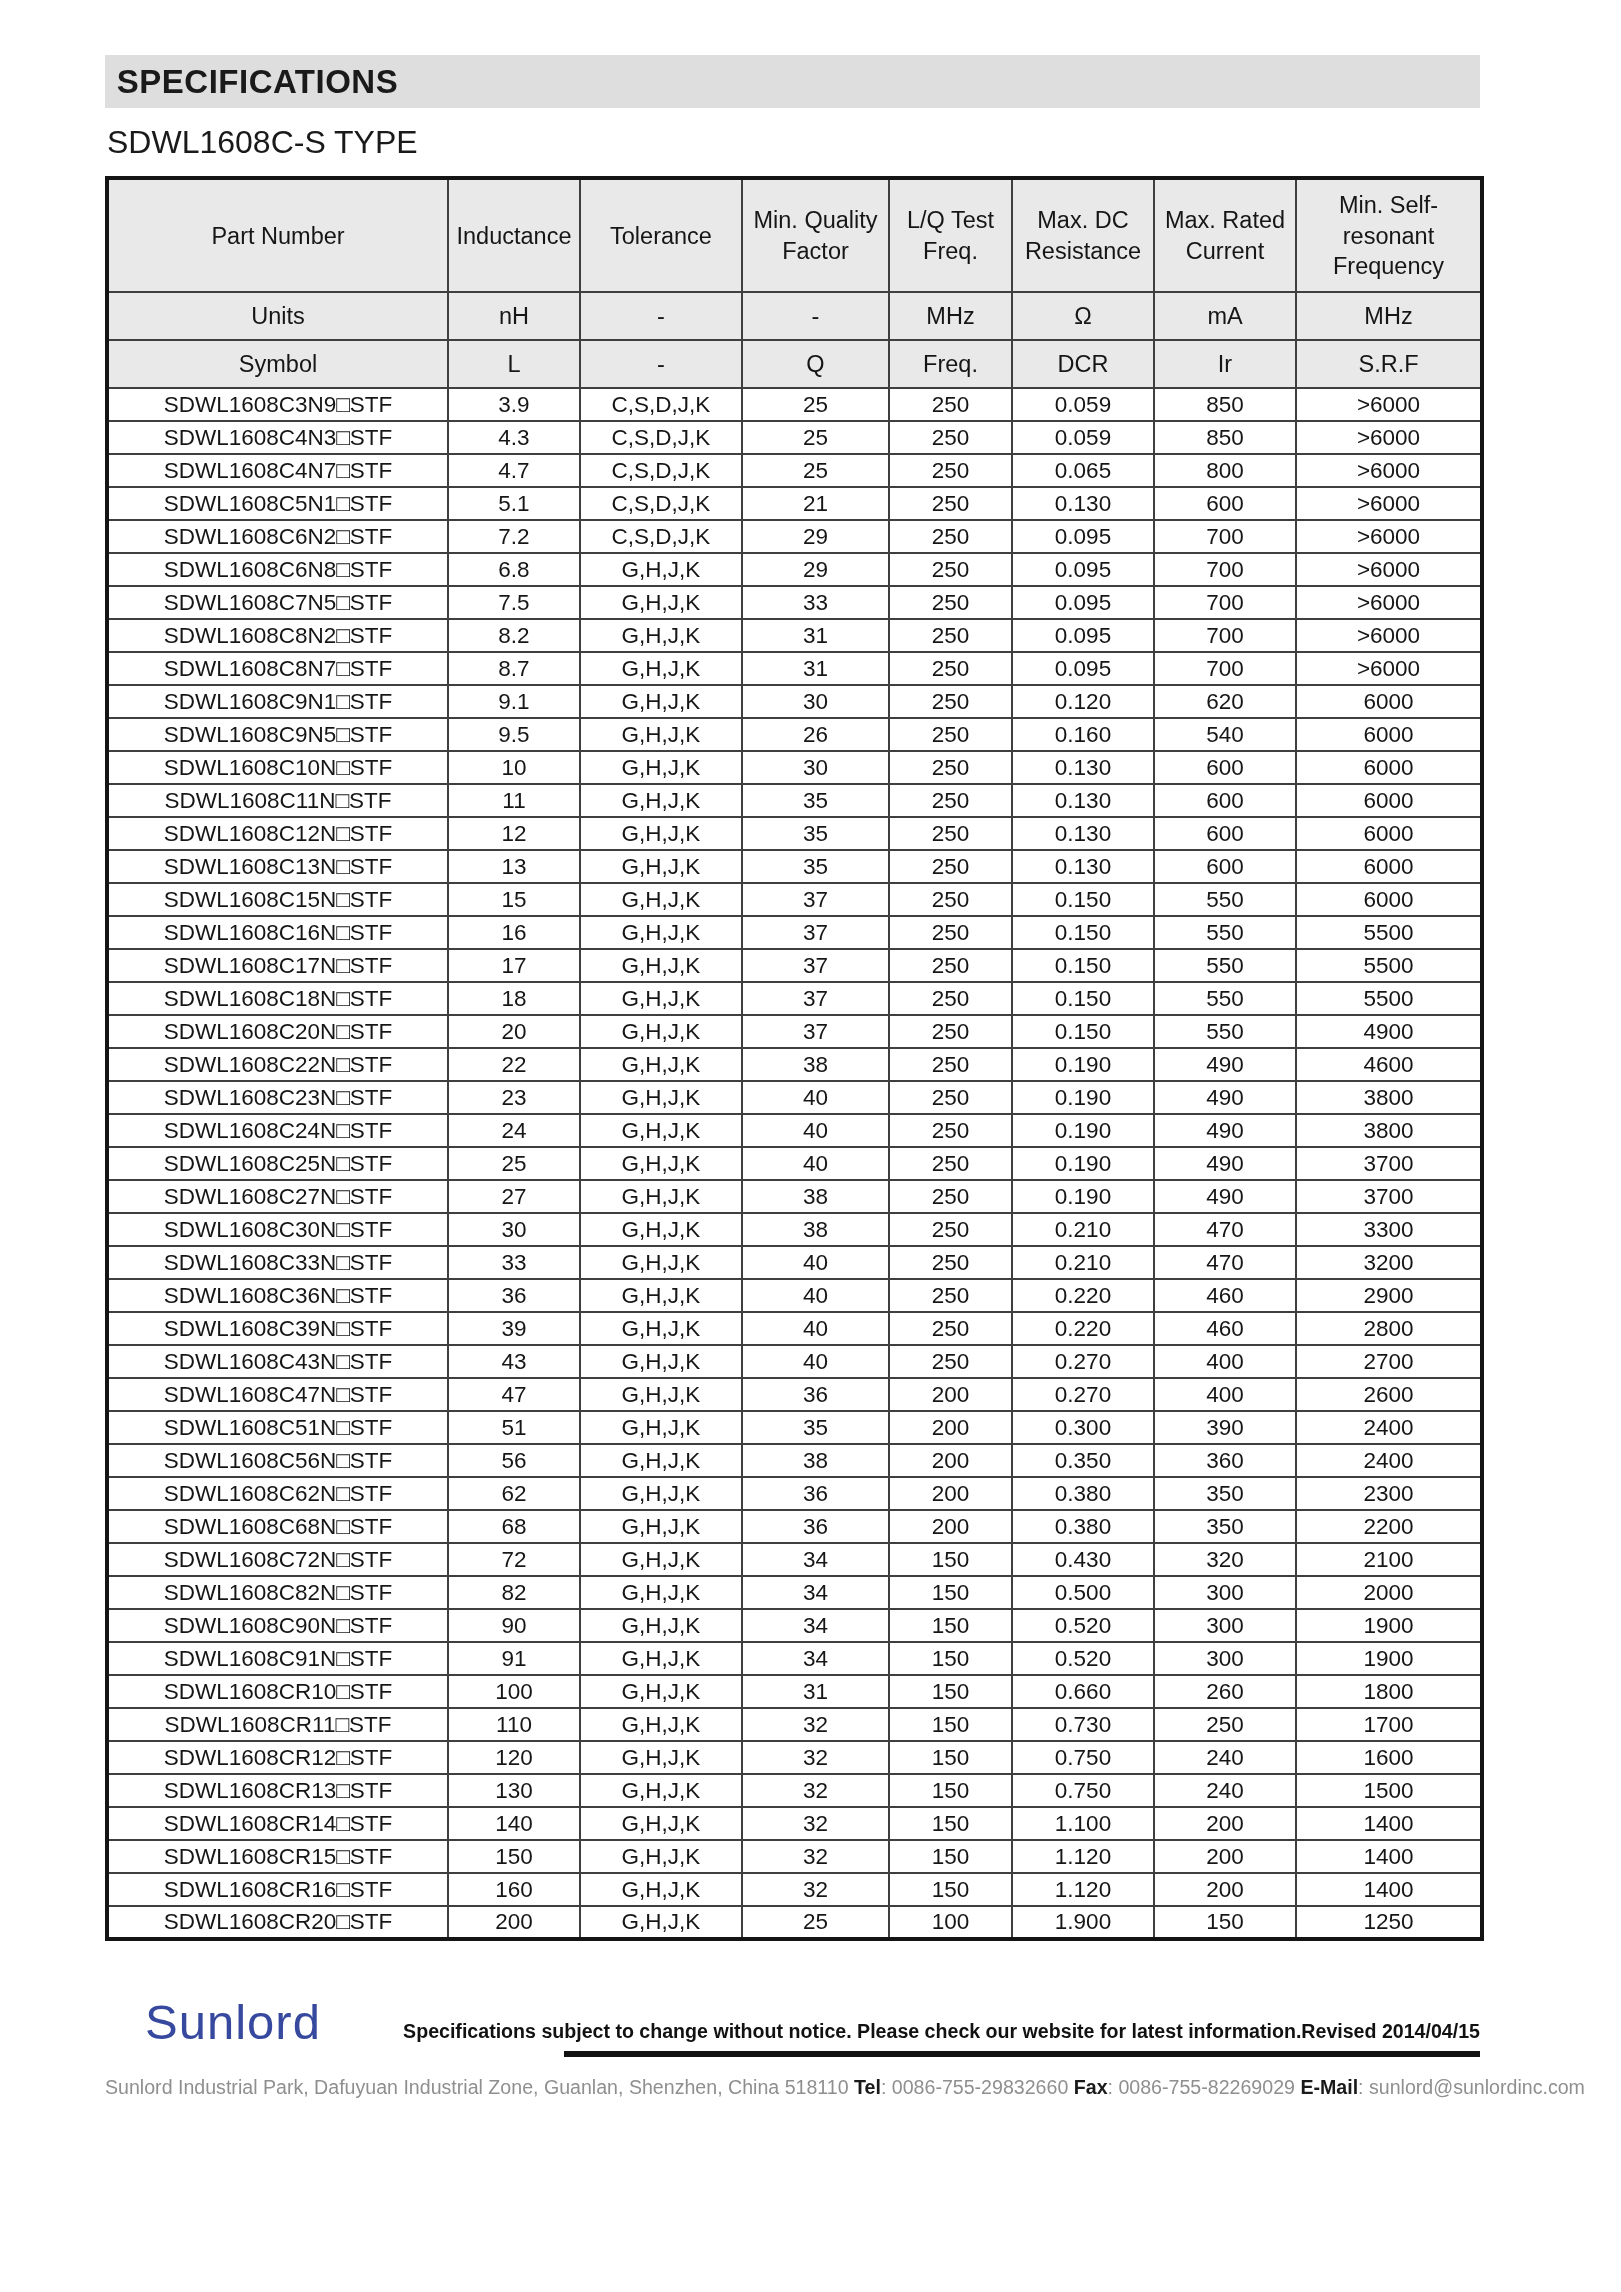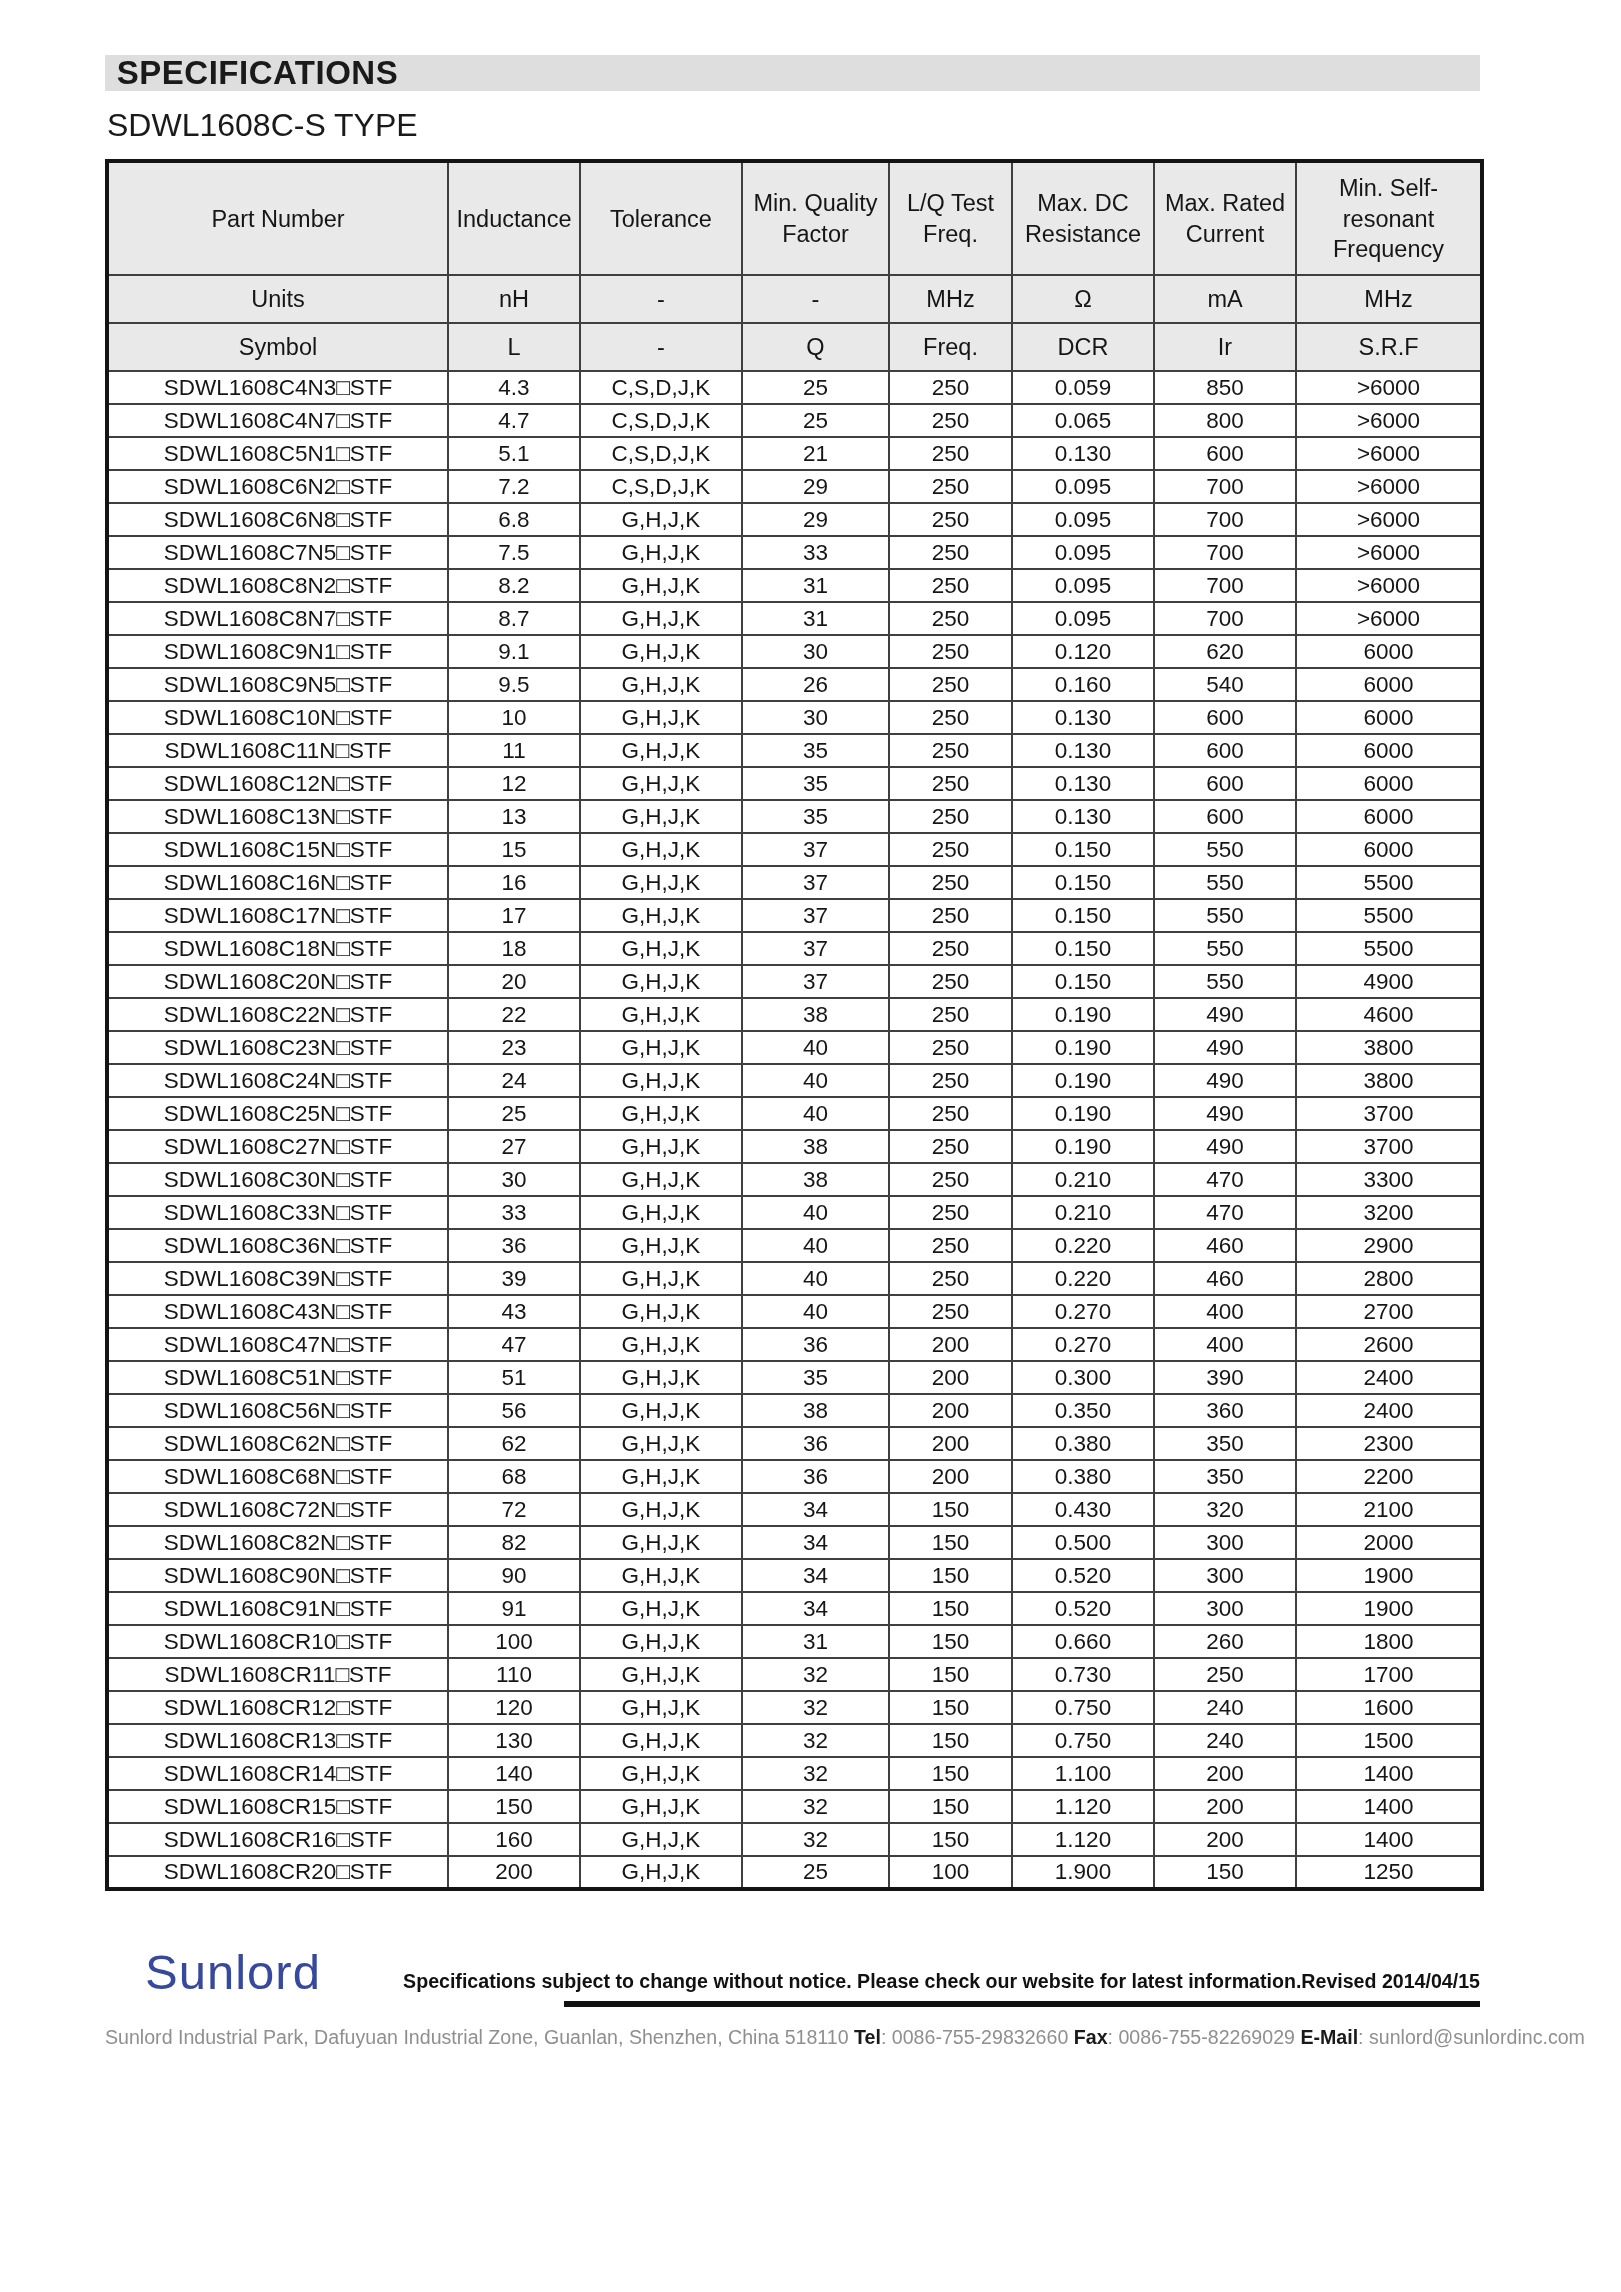--- a/index.html
+++ b/index.html
@@ -5,21 +5,21 @@
   * { box-sizing: border-box; margin: 0; padding: 0; }
   html, body { background: #ffffff; }
   body {
     width: 1621px; height: 2293px;
     font-family: "Liberation Sans", sans-serif;
     color: #161616;
     position: relative;
   }
   .title-band {
     margin: 55px 141px 0 105px;
-    height: 36px;
+    height: 53px;
     background: #dedede;
     display: flex; align-items: center;
     padding-left: 11.8px;
   }
   .title-band h1 {
     font-size: 33px; font-weight: bold; letter-spacing: 0.5px; color: #1a1a1a;
   }
   .subtitle {
     margin: 15.7px 0 15.7px 107px;
     font-size: 32px; font-weight: normal; color: #1a1a1a;
@@ -131,20 +131,30 @@
       <th>-</th>
       <th>Q</th>
       <th>Freq.</th>
       <th>DCR</th>
       <th>Ir</th>
       <th>S.R.F</th>
     </tr>
   </thead>
   <tbody>
       <tr>
+        <td>SDWL1608C3N9□STF</td>
+        <td>3.9</td>
+        <td>C,S,D,J,K</td>
+        <td>25</td>
+        <td>250</td>
+        <td>0.059</td>
+        <td>850</td>
+        <td>&gt;6000</td>
+      </tr>
+      <tr>
         <td>SDWL1608C4N3□STF</td>
         <td>4.3</td>
         <td>C,S,D,J,K</td>
         <td>25</td>
         <td>250</td>
         <td>0.059</td>
         <td>850</td>
         <td>&gt;6000</td>
       </tr>
       <tr>

